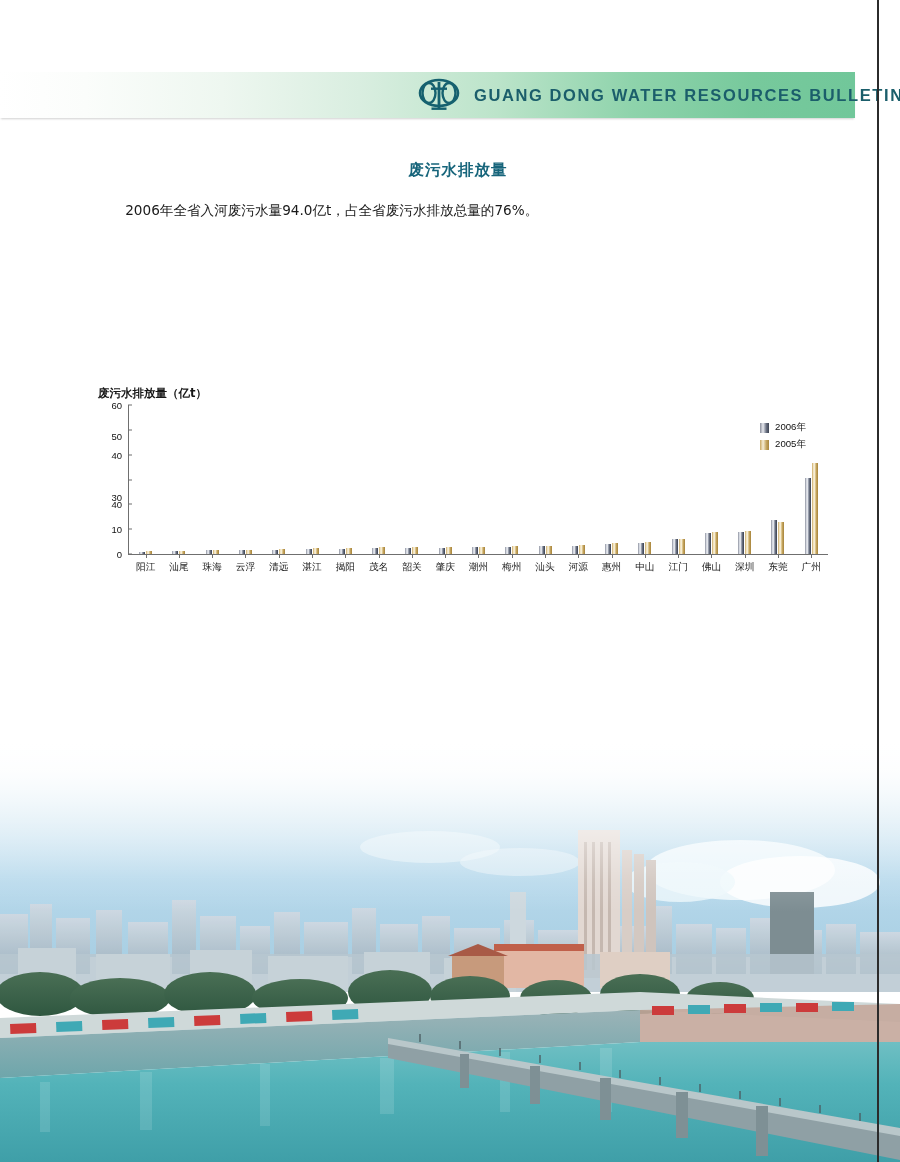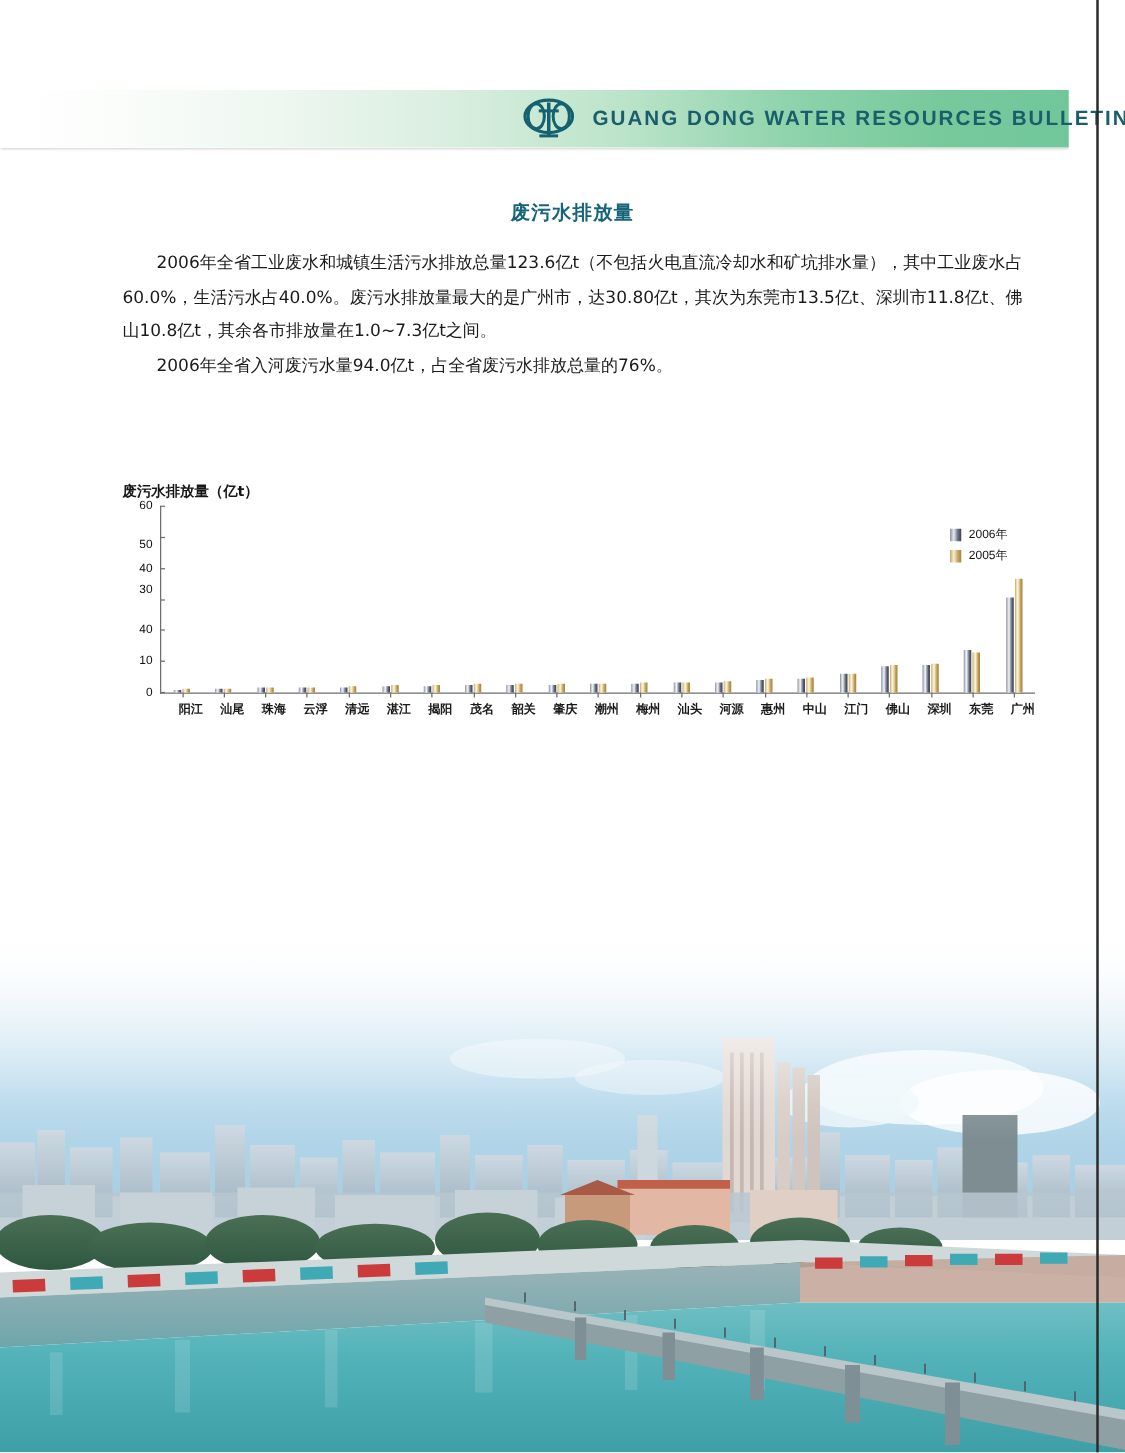--- a/index.html
+++ b/index.html
@@ -189,26 +189,25 @@
     height: 4px;
     background: #6f6f6f;
   }
   .xlabels {
     margin-left: 31px;
     display: flex;
     margin-top: 6px;
   }
   .xlabel {
     flex: 1 1 0;
-    text-align: right;
+    text-align: center;
     font-size: 9.7px;
     color: #1a1a1a;
     font-family: "DejaVu Sans", "Liberation Sans", sans-serif;
     white-space: nowrap;
-    font-weight: bold;
   }
   .legend {
     position: absolute;
     right: 22px;
     top: 16px;
     font-size: 9.6px;
     color: #111;
     font-family: "Liberation Sans", "DejaVu Sans", sans-serif;
   }
   .legend-row {
@@ -444,38 +443,37 @@
         <rect x="13" y="9.5" width="16" height="2.4" fill="#16616f"></rect>
         <rect x="13.5" y="29.5" width="15" height="2.4" fill="#16616f"></rect>
       </svg>
     </span>
     <span class="header-title">GUANG DONG WATER RESOURCES BULLETIN</span>
   </div>
 </div>
 
 <div class="article">
   <h2 class="section-title">废污水排放量</h2>
-  <p class="para">2006年全省工业废水和城镇生活污水排放总量123.6亿t（不包括火电直流冷却水和矿坑排水量），其中工业废水占60.0%，生活污水占40.0%。废污水排放量最大的是广州市，达30.80亿t，其次为东莞市13.5亿t、深圳市11.8亿t、佛山10.8亿t，其余各市排放量在1.0~7.3亿t之间。</p>
   <p class="para">2006年全省入河废污水量94.0亿t，占全省废污水排放总量的76%。</p>
 </div>
 
 <div class="chart-block">
   <div class="chart-ylabel">废污水排放量（亿t）</div>
 
   <div class="plot-wrap">
     <div class="axis-y"></div>
     <div class="axis-x"></div>
     <div id="ytick-host">
         <div class="ytick" style="top: 149px;">0</div>
         <div class="ytick-mark" style="top: 149px;"></div>
         <div class="ytick" style="top: 124.167px;">10</div>
         <div class="ytick-mark" style="top: 124.167px;"></div>
         <div class="ytick" style="top: 99.3333px;">40</div>
         <div class="ytick-mark" style="top: 99.3333px;"></div>
-        <div class="ytick" style="top: 67px;">30</div>
+        <div class="ytick" style="top: 92px;">30</div>
         <div class="ytick-mark" style="top: 74.5px;"></div>
         <div class="ytick" style="top: 49.6667px;">40</div>
         <div class="ytick-mark" style="top: 49.6667px;"></div>
         <div class="ytick" style="top: 31px;">50</div>
         <div class="ytick-mark" style="top: 24.8333px;"></div>
         <div class="ytick" style="top: 0px;">60</div>
         <div class="ytick-mark" style="top: 0px;"></div>
       </div>
     <div class="bars" id="bars-host">
         <div class="bar-group">

